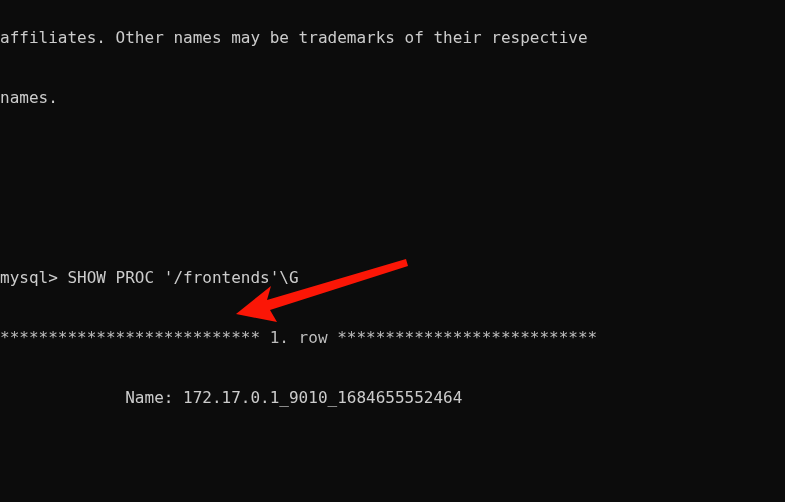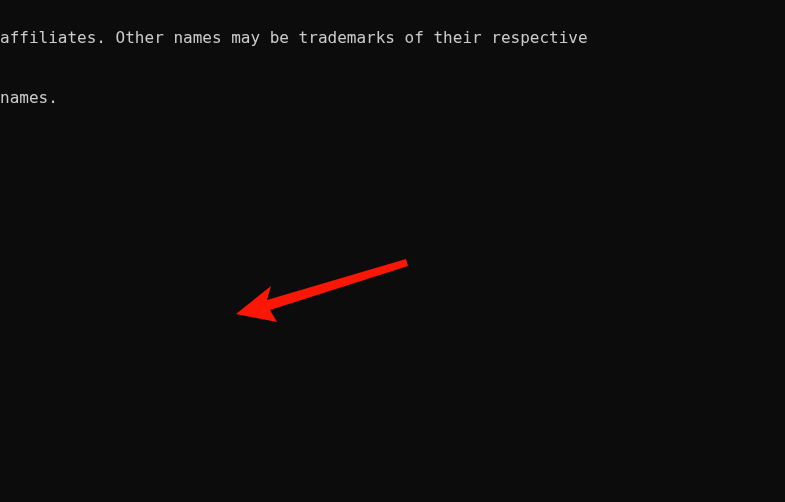--- a/index.html
+++ b/index.html
@@ -47,20 +47,23 @@
 </head>
 <body>
 
 <div id="terminal" style="background: rgb(12, 12, 12); color: rgb(204, 204, 204);">
 
   <div id="screen-buffer">
     <div class="line">affiliates. Other names may be trademarks of their respective</div>
     <div class="line">names.</div>
     <div class="line blank"></div>
     <div class="line blank"></div>
+    <div class="line">mysql&gt; SHOW PROC '/frontends'\G</div>
+    <div class="line seg-stars">*************************** 1. row ***************************</div>
+    <div class="line">             Name: 172.17.0.1_9010_1684655552464</div>
     
     
     
     
     
     
     
     
     
     

